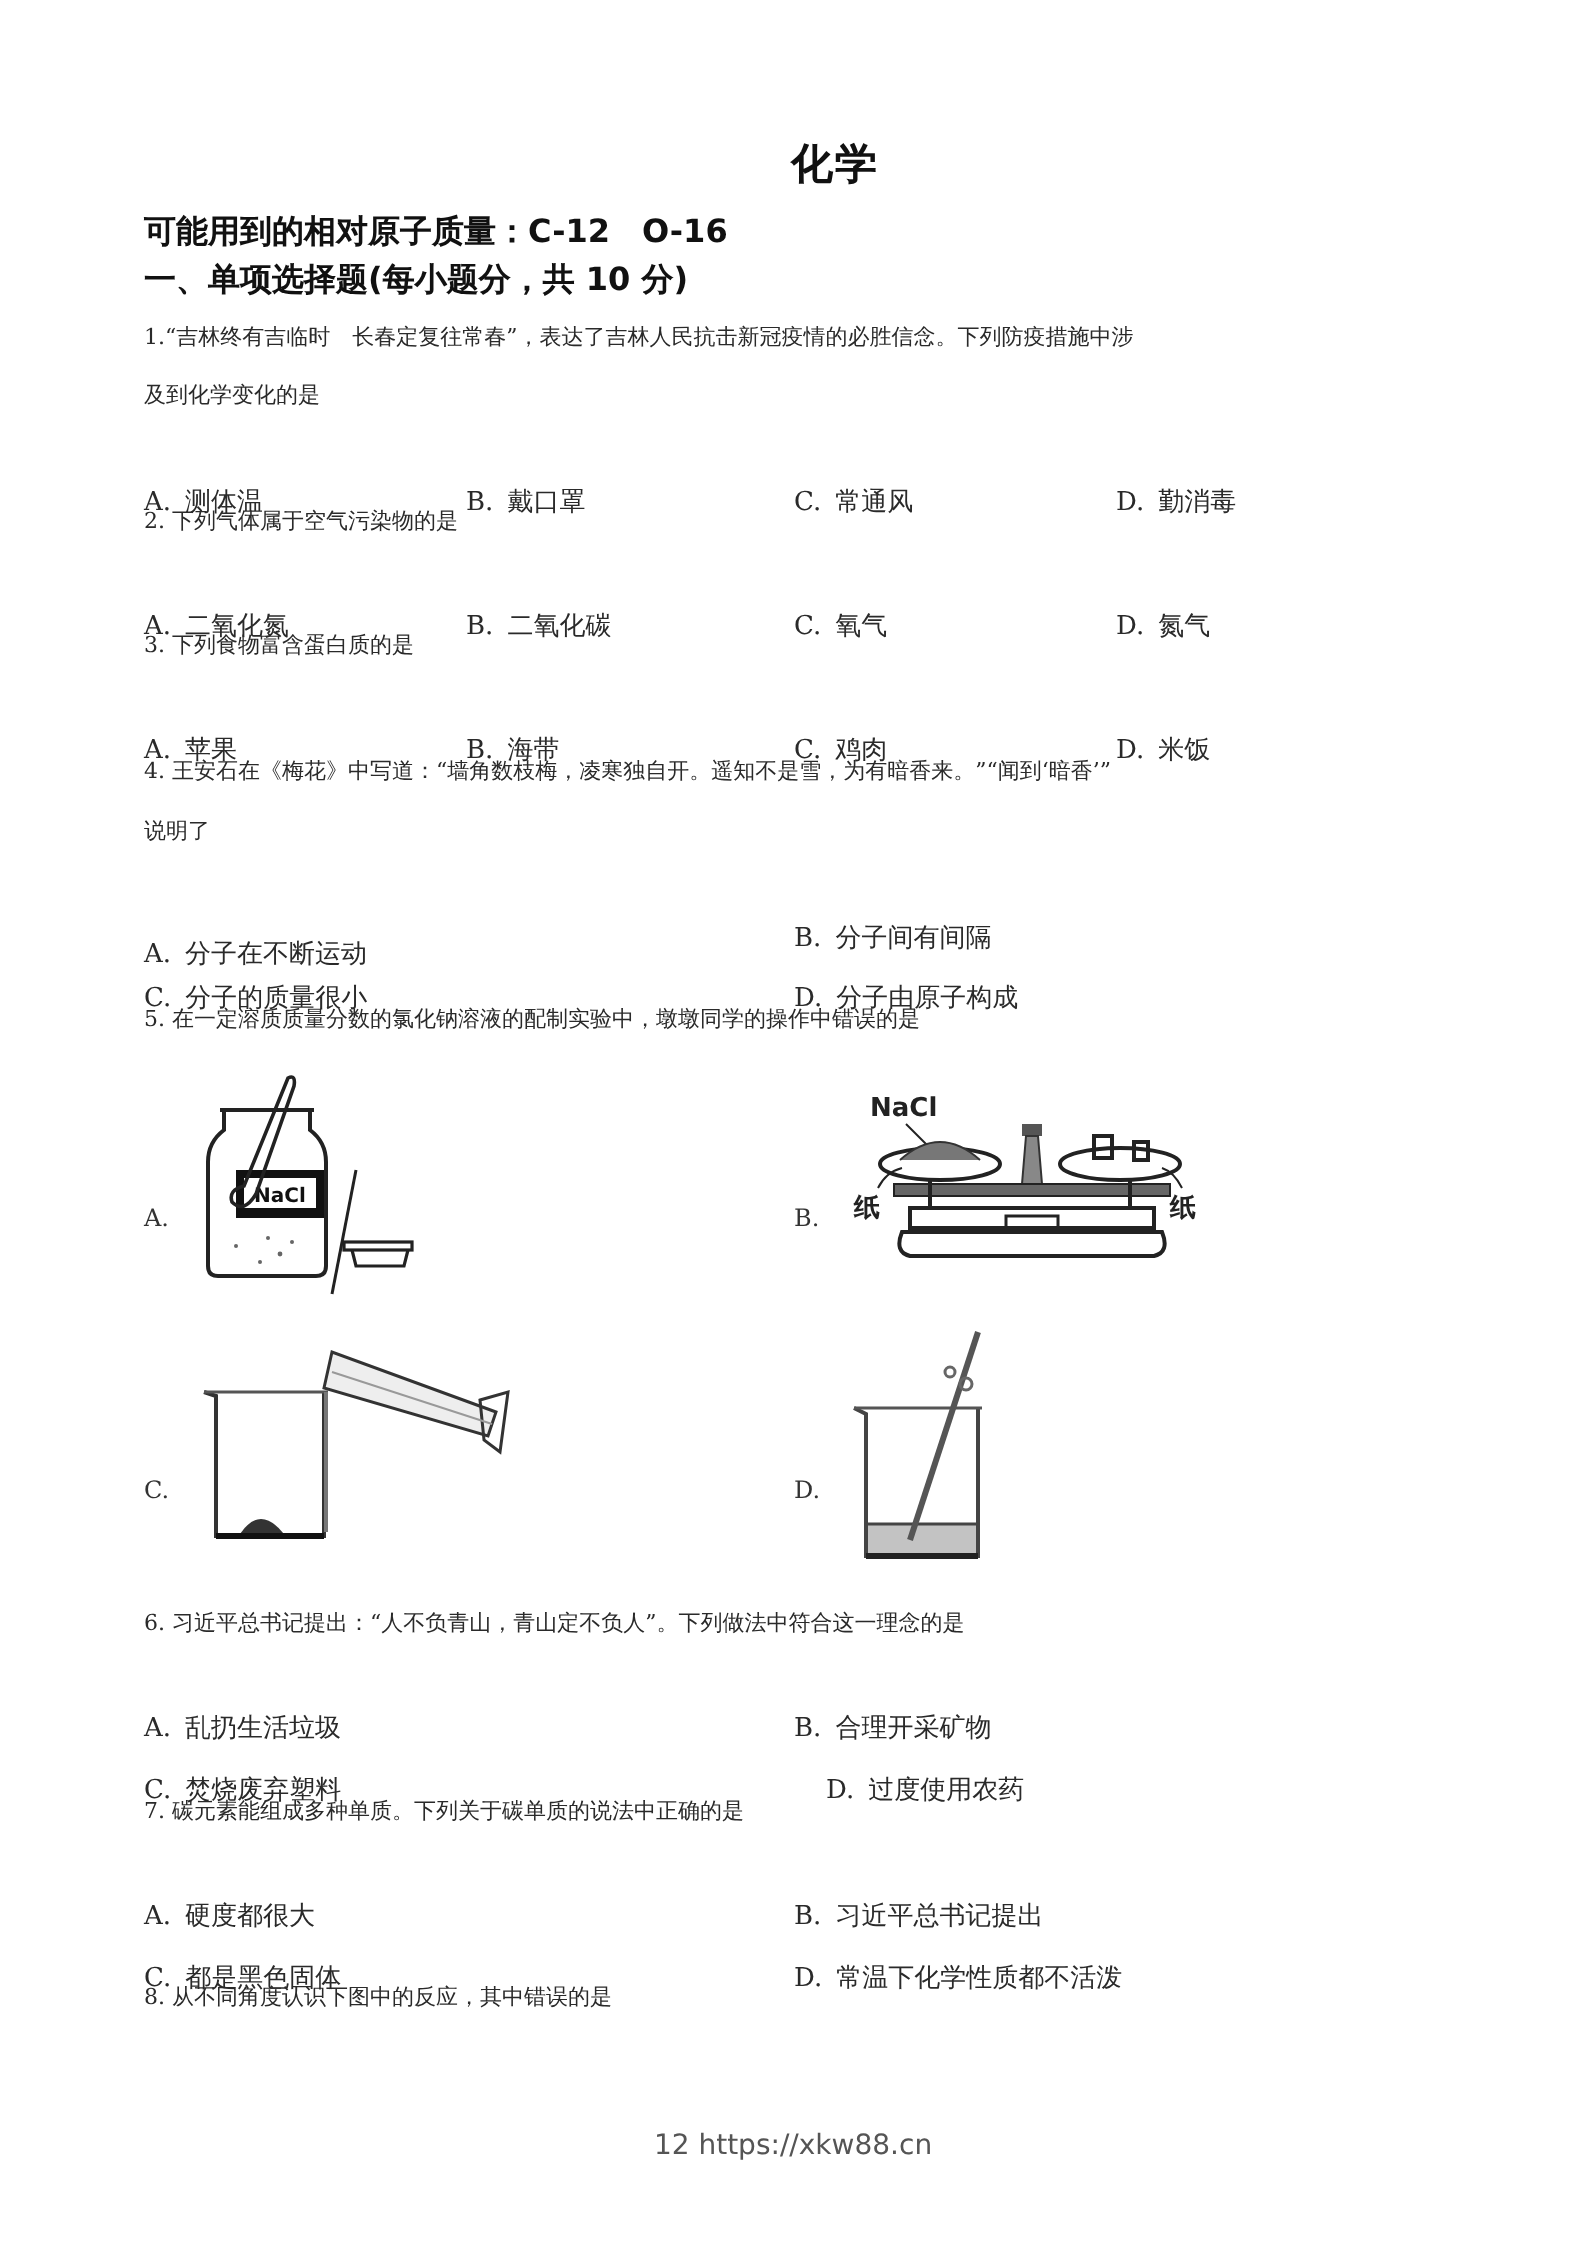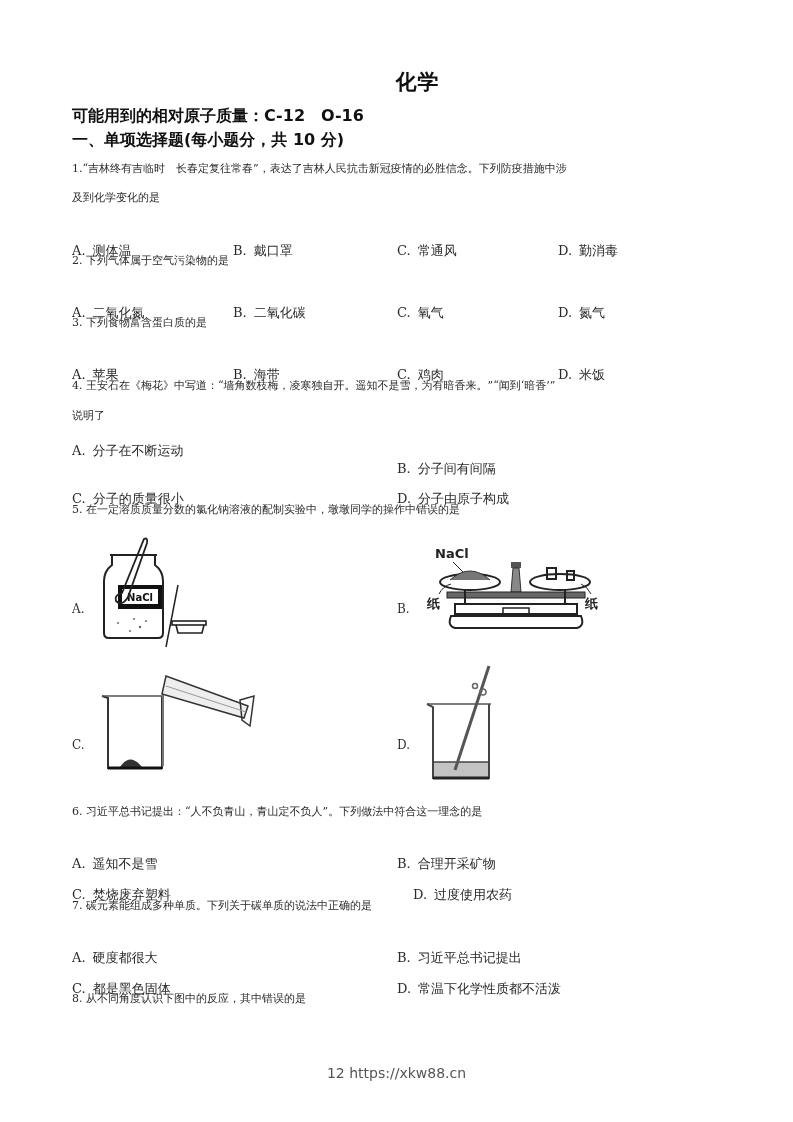--- a/index.html
+++ b/index.html
@@ -57,21 +57,21 @@
   <div class="abs q" style="top:315px">3. 下列食物富含蛋白质的是</div>
   <div class="abs opt" style="top:346px;left:72px"><span class="optlab">A.</span><span>苹果</span></div>
   <div class="abs opt" style="top:346px;left:233px"><span class="optlab">B.</span><span>海带</span></div>
   <div class="abs opt" style="top:346px;left:397px"><span class="optlab">C.</span><span>鸡肉</span></div>
   <div class="abs opt" style="top:346px;left:558px"><span class="optlab">D.</span><span>米饭</span></div>
 </div>
 
 <div>
   <div class="abs q" style="top:378px">4. 王安石在《梅花》中写道：“墙角数枝梅，凌寒独自开。遥知不是雪，为有暗香来。”“闻到‘暗香’”</div>
   <div class="abs q" style="top:408px">说明了</div>
-  <div class="abs opt" style="top:422px;left:72px"><span class="optlab">A.</span><span>分子在不断运动</span></div>
+  <div class="abs opt" style="top:448px;left:72px"><span class="optlab">A.</span><span>分子在不断运动</span></div>
   <div class="abs opt" style="top:440px;left:397px"><span class="optlab">B.</span><span>分子间有间隔</span></div>
   <div class="abs opt" style="top:470px;left:72px"><span class="optlab">C.</span><span>分子的质量很小</span></div>
   <div class="abs opt" style="top:470px;left:397px"><span class="optlab">D.</span><span>分子由原子构成</span></div>
 </div>
 
 <div>
   <div class="abs q" style="top:502px">5. 在一定溶质质量分数的氯化钠溶液的配制实验中，墩墩同学的操作中错误的是</div>
 
   <div class="abs opt fig-lab" style="top:582px;left:72px">A.</div>
   <svg class="fig" style="left:100px;top:535px" width="110" height="115" viewBox="0 0 110 115">
@@ -151,21 +151,21 @@
     <line x1="8" y1="118" x2="64" y2="118" stroke="#222" stroke-width="3"></line>
 
     <line x1="64" y1="6" x2="30" y2="110" stroke="#555" stroke-width="3"></line>
     <circle cx="58" cy="32" r="3" fill="none" stroke="#666" stroke-width="1.5"></circle>
     <circle cx="50" cy="26" r="2.5" fill="none" stroke="#666" stroke-width="1.5"></circle>
   </svg>
 </div>
 
 <div>
   <div class="abs q" style="top:804px">6. 习近平总书记提出：“人不负青山，青山定不负人”。下列做法中符合这一理念的是</div>
-  <div class="abs opt" style="top:835px;left:72px"><span class="optlab">A.</span><span>遥知不是雪</span></div>
+  <div class="abs opt" style="top:835px;left:72px"><span class="optlab">A.</span><span>乱扔生活垃圾</span></div>
   <div class="abs opt" style="top:835px;left:397px"><span class="optlab">B.</span><span>合理开采矿物</span></div>
   <div class="abs opt" style="top:866px;left:72px"><span class="optlab">C.</span><span>焚烧废弃塑料</span></div>
   <div class="abs opt" style="top:866px;left:413px"><span class="optlab">D.</span><span>过度使用农药</span></div>
 </div>
 
 <div>
   <div class="abs q" style="top:898px">7. 碳元素能组成多种单质。下列关于碳单质的说法中正确的是</div>
   <div class="abs opt" style="top:929px;left:72px"><span class="optlab">A.</span><span>硬度都很大</span></div>
   <div class="abs opt" style="top:929px;left:397px"><span class="optlab">B.</span><span>习近平总书记提出</span></div>
   <div class="abs opt" style="top:960px;left:72px"><span class="optlab">C.</span><span>都是黑色固体</span></div>

